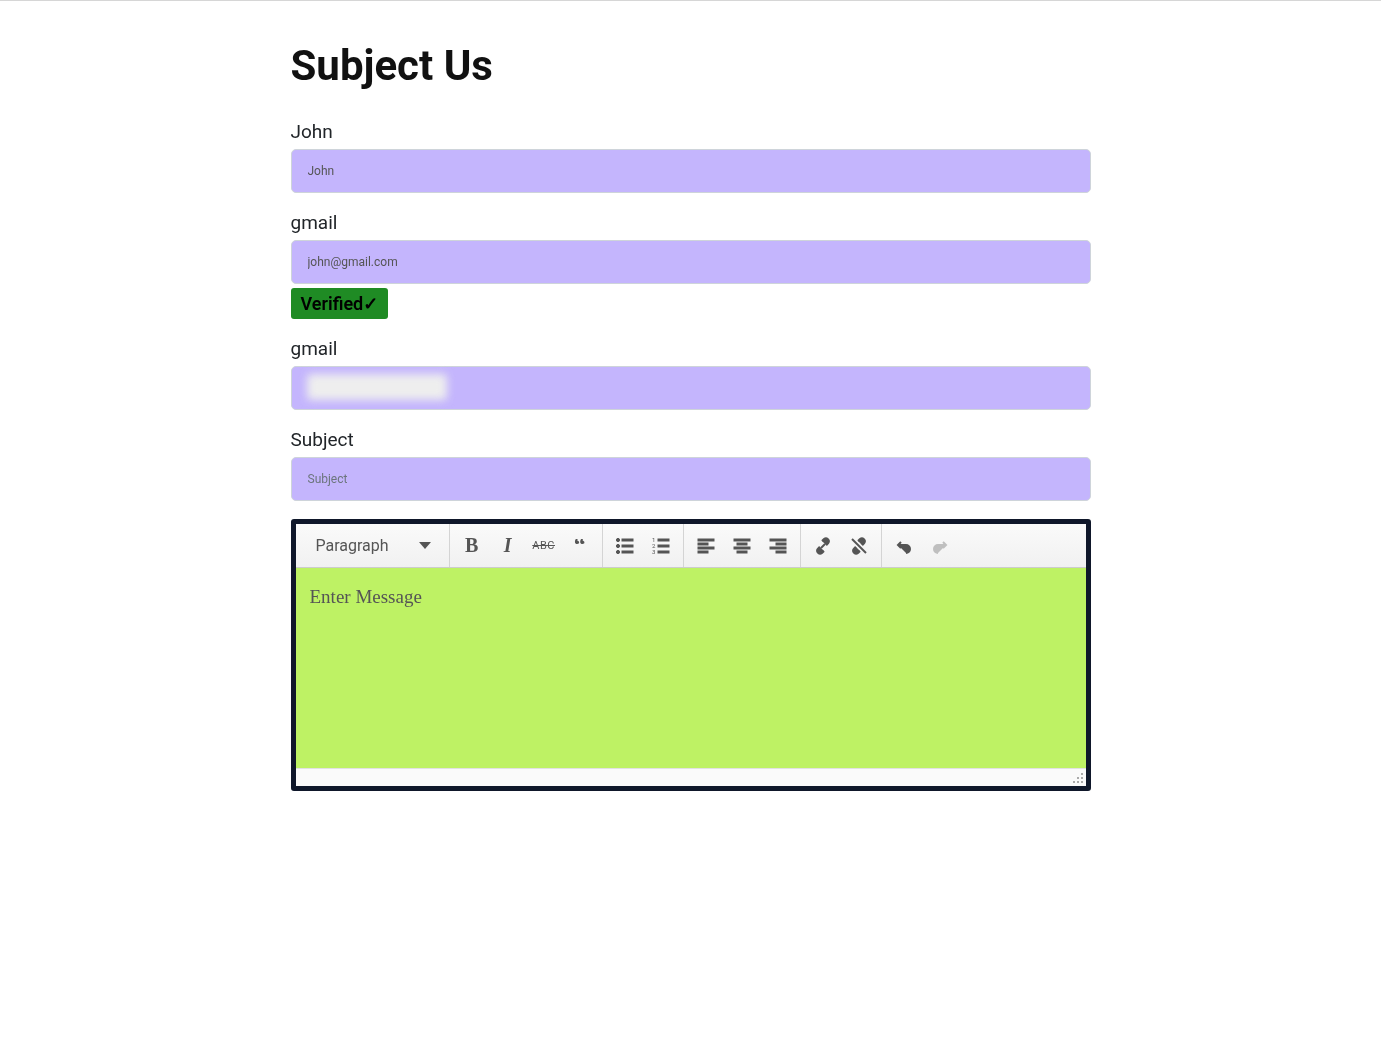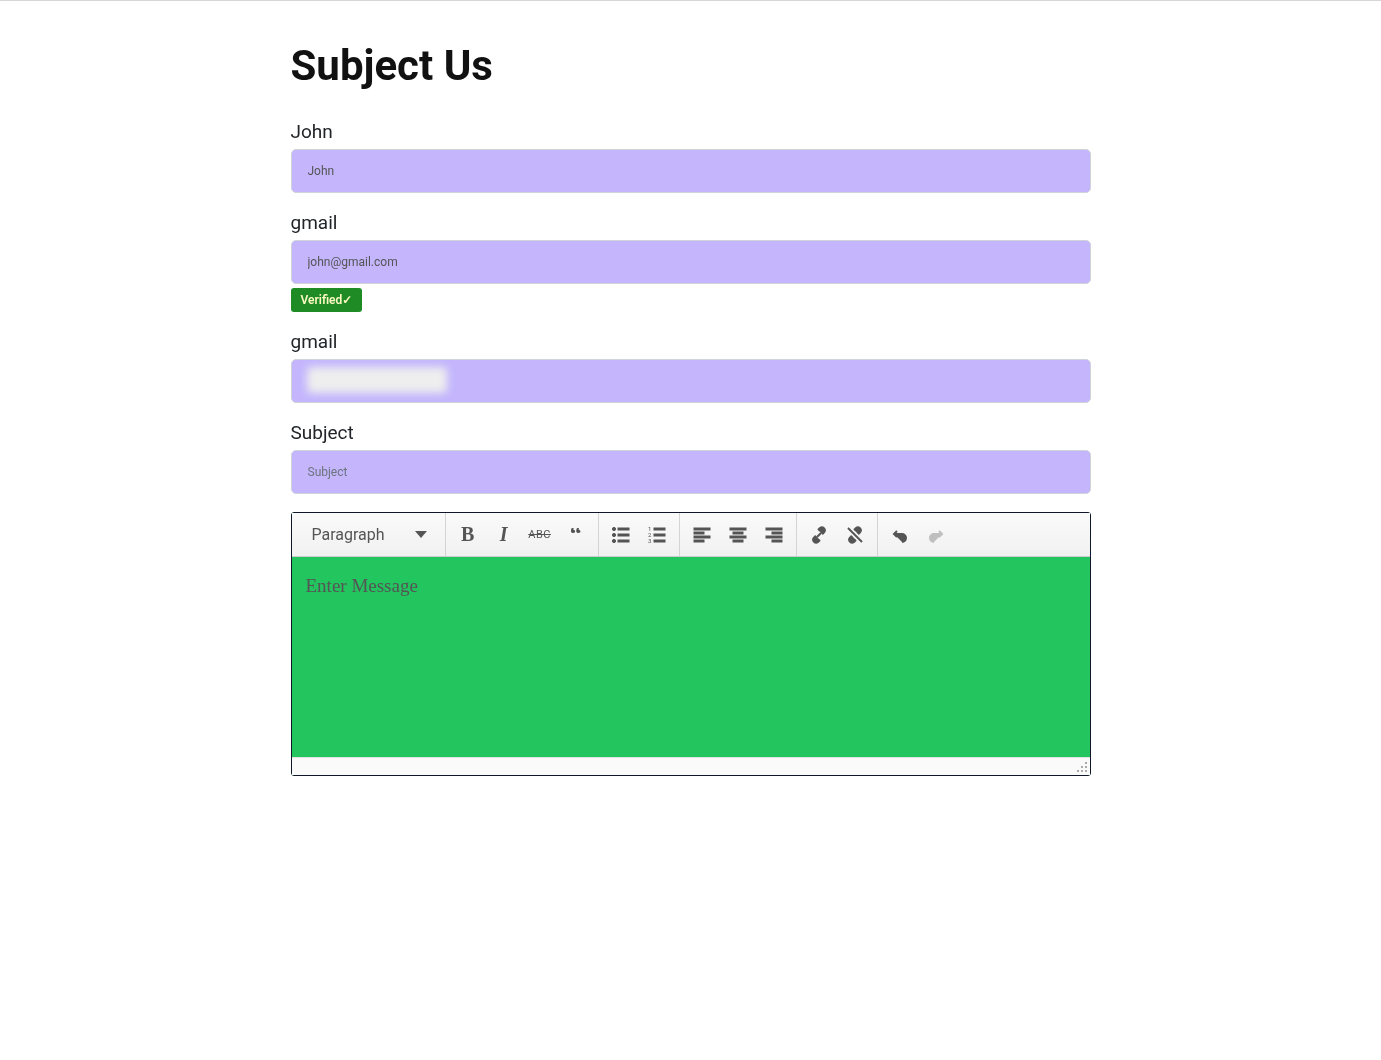--- a/index.html
+++ b/index.html
@@ -38,45 +38,45 @@
     background: #c4b5fd;
     border: 1px solid #ced4da;
     border-radius: 5px;
     outline: none;
     font-family: inherit;
   }
   .form-control::placeholder { color: #6c757d; }
   .badge-verified {
     display: inline-block;
     background: #1f8b24;
-    color: #fef9c3;
-    font-size: 12px;
+    color: #000000;
+    font-size: 18px;
     font-weight: 600;
     padding: 5px 10px;
     border-radius: 3px;
     margin-top: 4px;
   }
   .phone-blur {
     position: relative;
   }
   .phone-blur::after {
     content: "";
     position: absolute;
     left: 16px; top: 8px;
     width: 140px; height: 26px;
     background: #eee;
     filter: blur(4px);
     border-radius: 4px;
     pointer-events: none;
   }
   
   .editor-wrap {
-    border: 1px solid #0f172a;
+    border: 5px solid #0f172a;
     border-radius: 3px;
-    background: #22c55e;
+    background: #bef264;
   }
   .editor-toolbar {
     display: flex;
     align-items: stretch;
     background: linear-gradient(#fafafa,#f1f1f1);
     border-bottom: 1px solid #ccc;
     height: 44px;
   }
   .tb-group {
     display: flex;

